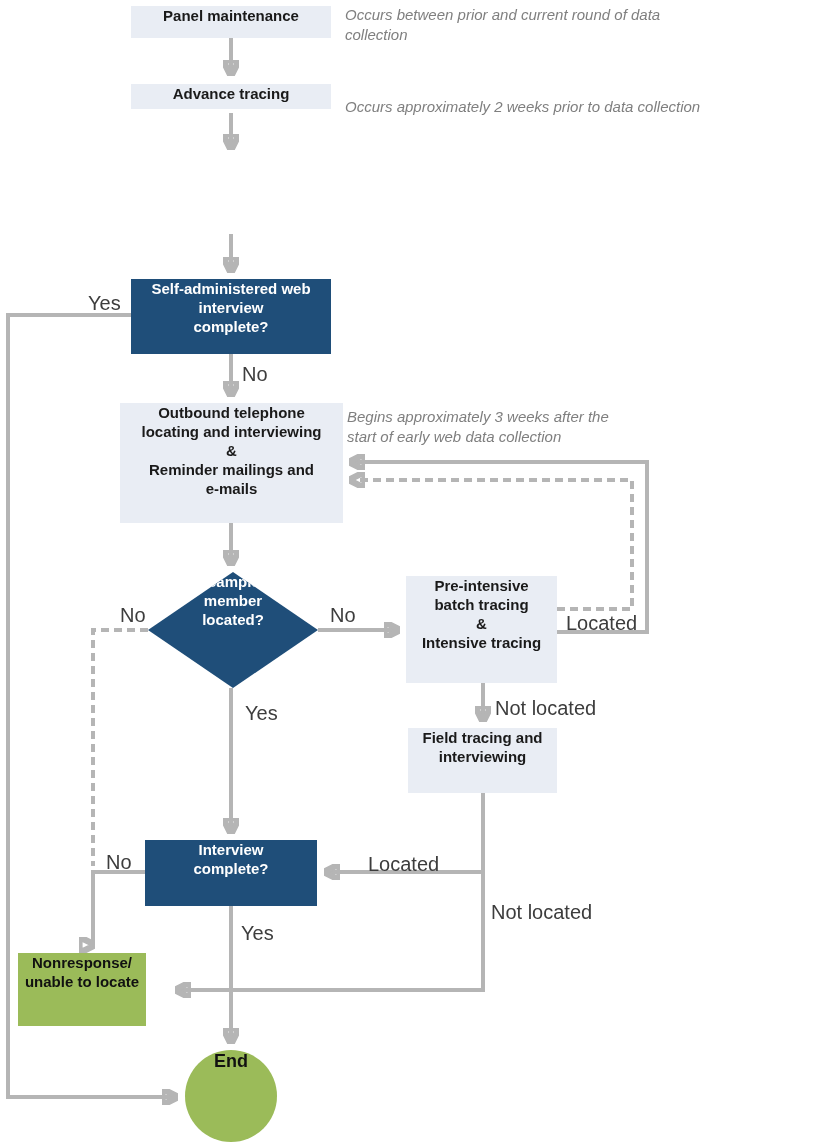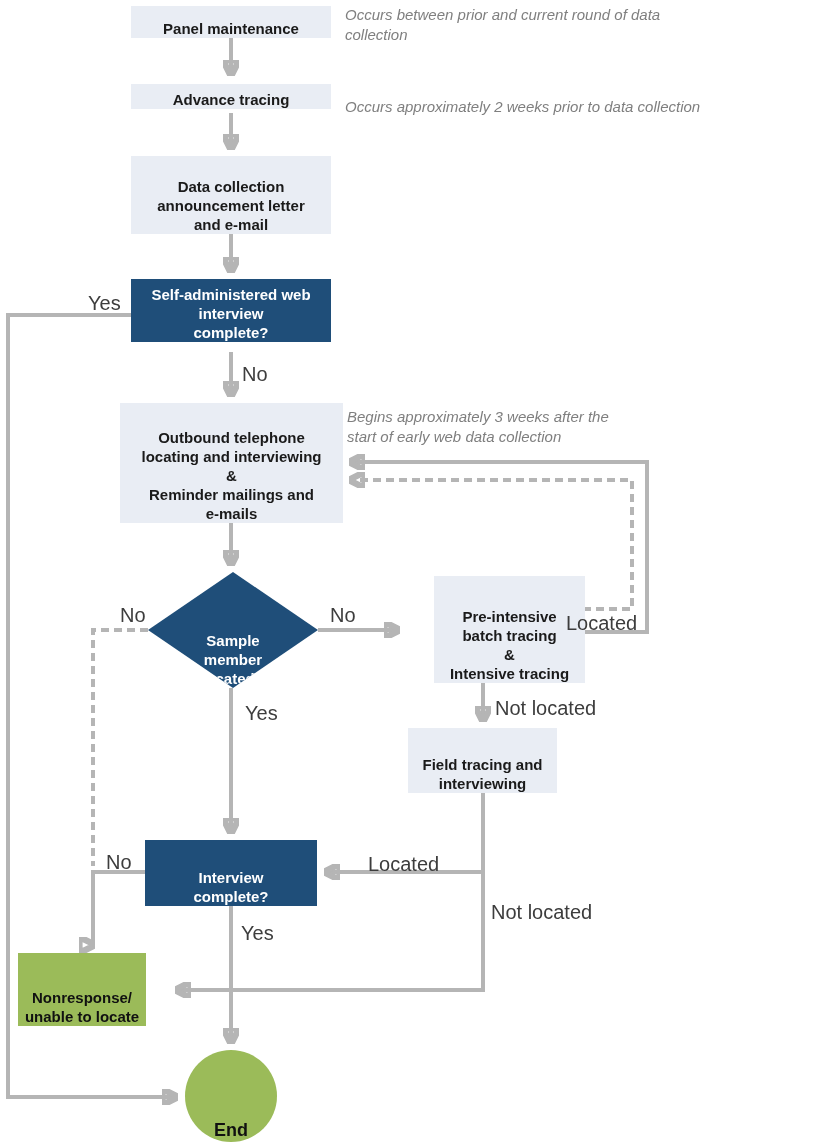--- a/index.html
+++ b/index.html
@@ -30,21 +30,21 @@
     stroke:var(--line);
     stroke-width:4;
   }
   .edges path.dashed{
     stroke-dasharray:8 5;
   }
   .node{
     position:absolute;
     z-index:2;
     display:flex;
-    align-items:flex-end;
+    align-items:flex-start;
     justify-content:center;
     text-align:center;
     font-weight:bold;
     font-size:15px;
     line-height:1.27;
     white-space:pre-line;
   }
   .node.light{
     background:var(--node-light);
     color:#1a1a1a;
@@ -116,27 +116,22 @@
   <div class="node light" style="left:131px;top:6px;width:200px;height:32px;">
     <span>Panel maintenance</span>
   </div>
   <div class="note" style="left:345px;top:5px;width:335px;">Occurs between prior and current round of data collection</div>
 
   <div class="node light" style="left:131px;top:84px;width:200px;height:25px;">
     <span>Advance tracing</span>
   </div>
   <div class="note" style="left:345px;top:97px;width:430px;">Occurs approximately 2 weeks prior to data collection</div>
 
-  <div class="node light" style="left:131px;top:156px;width:200px;height:78px;">
-    <span>Data collection
-announcement letter
-and e-mail</span>
-  </div>
 
-  <div class="node blue" style="left:131px;top:279px;width:200px;height:63px;">
+  <div class="node blue" style="left:131px;top:279px;width:200px;height:75px;">
     <span>Self-administered web
 interview
 complete?</span>
   </div>
   <div class="edge-label" style="left:88px;top:292px;">Yes</div>
   <div class="edge-label" style="left:242px;top:363px;">No</div>
 
   <div class="node light" style="left:120px;top:403px;width:223px;height:120px;">
     <span>Outbound telephone
 locating and interviewing
@@ -148,21 +143,21 @@
 
   <div class="node diamond" style="left:148px;top:572px;width:170px;height:116px;">
     <span>Sample
 member
 located?</span>
   </div>
   <div class="edge-label" style="left:120px;top:604px;">No</div>
   <div class="edge-label" style="left:330px;top:604px;">No</div>
   <div class="edge-label" style="left:245px;top:702px;">Yes</div>
 
-  <div class="node light" style="left:406px;top:576px;width:151px;height:107px;margin-left:28px;">
+  <div class="node light" style="left:406px;top:576px;width:151px;height:107px;">
     <span>Pre-intensive
 batch tracing
 &amp;
 Intensive tracing</span>
   </div>
   <div class="edge-label" style="left:566px;top:612px;">Located</div>
   <div class="edge-label" style="left:495px;top:697px;">Not located</div>
 
   <div class="node light" style="left:408px;top:728px;width:149px;height:65px;">
     <span>Field tracing and

